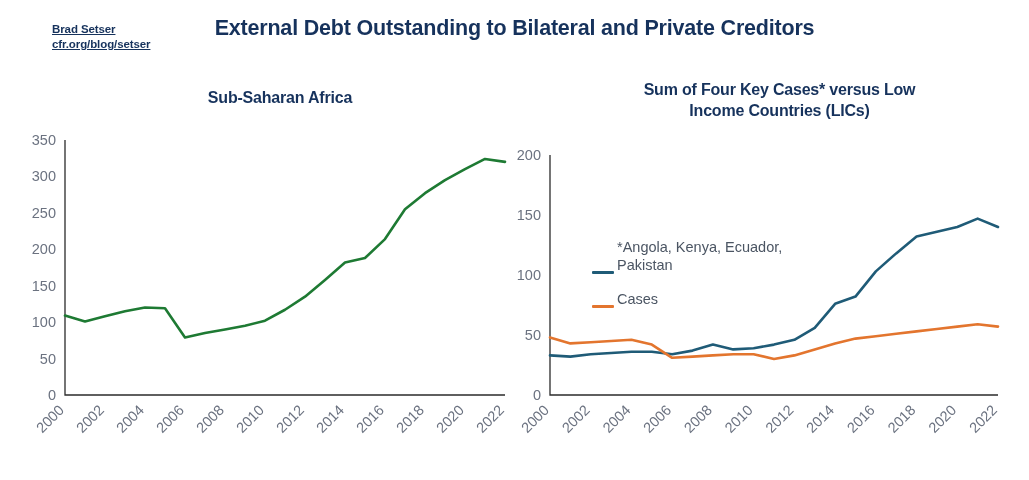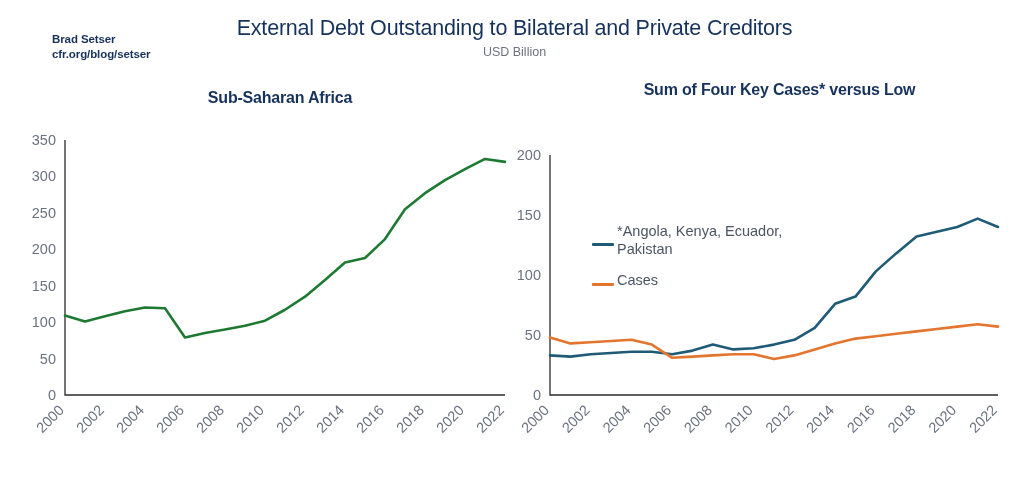--- a/index.html
+++ b/index.html
@@ -19,38 +19,39 @@
     position: absolute;
     left: 0; top: 0;
     width: 1029px;
     height: 480px;
   }
 
   
   .byline {
     position: absolute;
     left: 52px;
-    top: 32px;
+    top: 22px;
     font-size: 11.5px;
     font-weight: bold;
     line-height: 1.32;
     color: #16325c;
     letter-spacing: -0.1px;
+    text-decoration: underline;
   }
   .byline div { white-space: nowrap; }
 
   
   .main-title {
     position: absolute;
     left: 0;
     top: 16px;
     width: 1029px;
     text-align: center;
     font-size: 21.5px;
-    font-weight: normal;
+    font-weight: bold;
     color: #16325c;
     letter-spacing: -0.2px;
   }
   .subtitle {
     position: absolute;
     left: 0;
     top: 45px;
     width: 1029px;
     text-align: center;
     font-size: 12.5px;
@@ -121,22 +122,23 @@
 
   
   .legend {
     position: absolute;
     left: 592px;
     top: 222px;
     width: 230px;
   }
   .legend-row {
     display: flex;
-    align-items: center;
+    align-items: flex-end;
     margin-bottom: 13px;
+    margin-top: 16px;
   }
   .legend-swatch {
     flex: 0 0 auto;
     width: 22px;
     height: 3px;
     margin-top: 8px;
     margin-right: 3px;
     border-radius: 1px;
   }
   .legend-label {
@@ -151,26 +153,26 @@
 <body>
 
 <div id="root">
 
   <div class="byline">
     <div>Brad Setser</div>
     <div>cfr.org/blog/setser</div>
   </div>
 
   <div class="main-title">External Debt Outstanding to Bilateral and Private Creditors</div>
-  <div class="subtitle">USD Billion</div>
 
   <div class="panel-title" id="panel-title-left">Sub-Saharan Africa</div>
 
   <div class="panel-title" id="panel-title-right">
     <div>Sum of Four Key Cases* versus Low</div>
+    <div>Income Countries (LICs)</div>
   </div>
 
   <div class="panel" id="panel-left">
     <svg class="plot-svg" id="svg-left" width="520" height="480">
         <text x="56" y="400" class="ytick-label">0</text>
         <text x="56" y="363.57142857142856" class="ytick-label">50</text>
         <text x="56" y="327.14285714285717" class="ytick-label">100</text>
         <text x="56" y="290.7142857142857" class="ytick-label">150</text>
         <text x="56" y="254.2857142857143" class="ytick-label">200</text>
         <text x="56" y="217.85714285714286" class="ytick-label">250</text>

